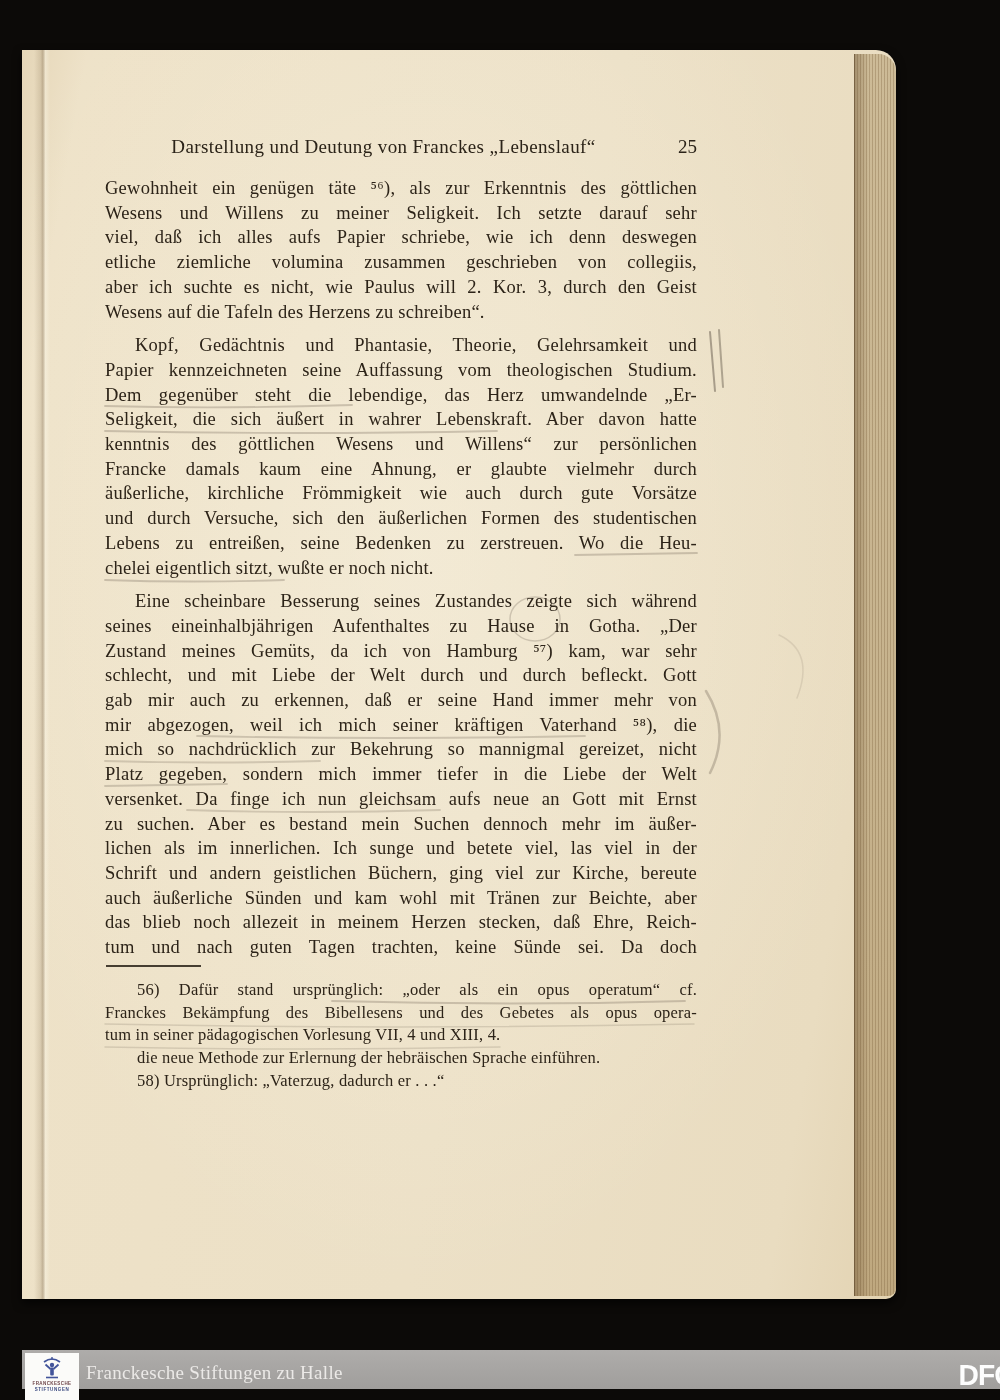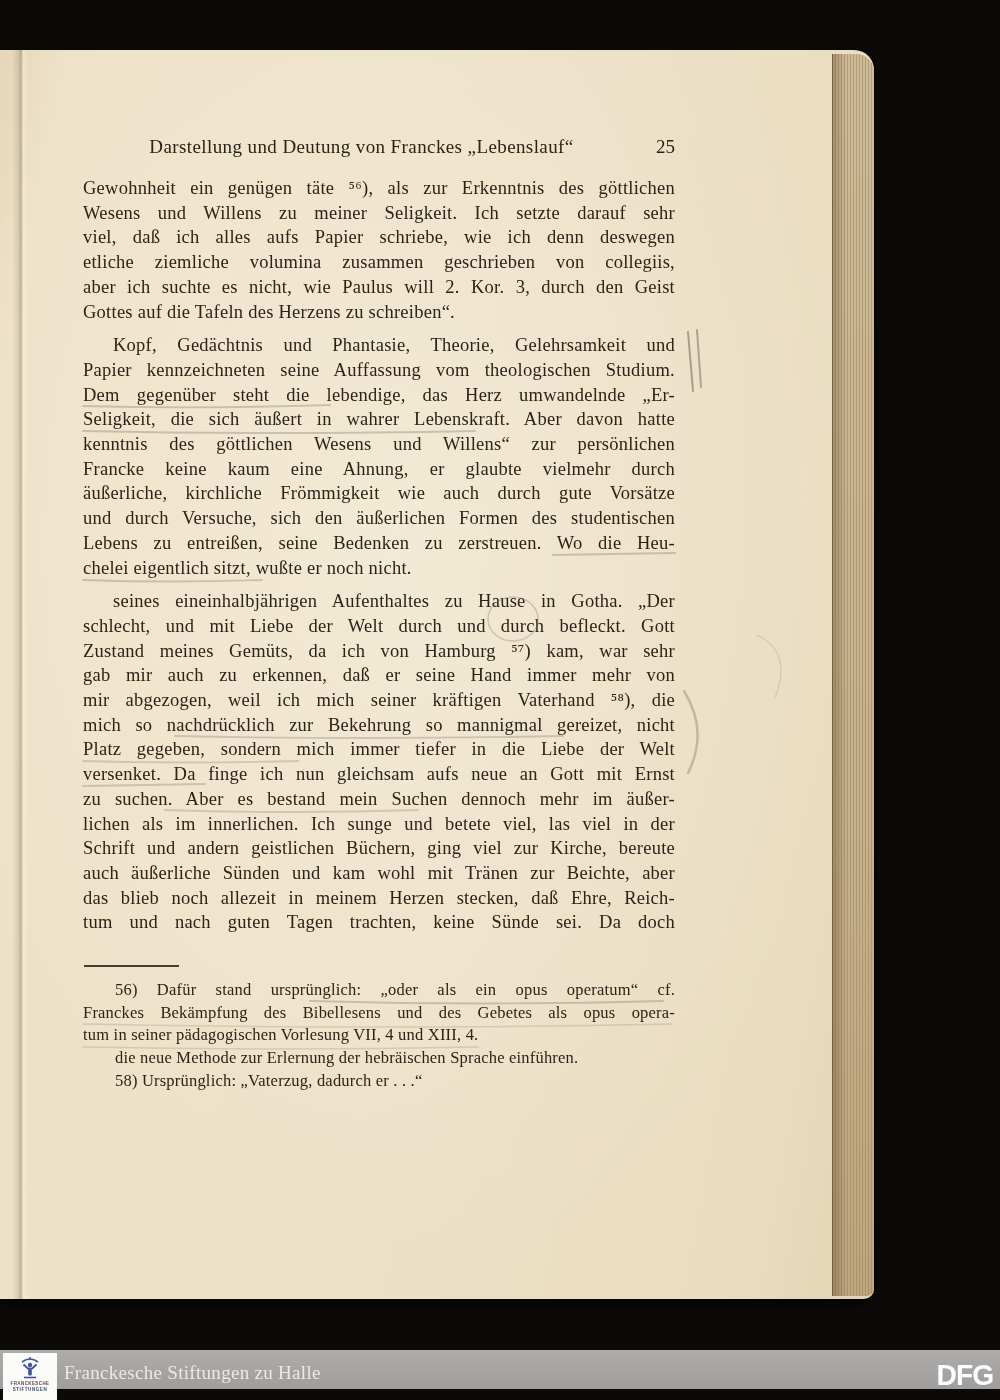--- a/index.html
+++ b/index.html
@@ -1,18 +1,18 @@
 <!DOCTYPE html>
 <html><head>
 <meta charset="utf-8">
 <style>
   html,body{margin:0;padding:0;}
   body{width:1000px;height:1400px;position:relative;background:#0c0a08;overflow:hidden;
        font-family:"Liberation Serif",serif;}
-  .stage{position:absolute;inset:0;}
+  .stage{position:absolute;inset:0;margin-left:22px;}
 
   
   .page{position:absolute;left:0;top:50px;width:874px;height:1249px;
         background:
           radial-gradient(ellipse at 45% 40%, rgba(255,252,240,.35), rgba(0,0,0,0) 70%),
           linear-gradient(100deg,#e5d6b8 0%,#eee2c8 6%,#ece0c6 55%,#e9dcc0 88%,#e2d2b1 100%);
         border-radius:0 20px 10px 0;
         box-shadow:0 4px 10px rgba(0,0,0,.7);}
   .fold{position:absolute;left:12px;top:0;width:16px;height:100%;
         background:linear-gradient(to right,rgba(0,0,0,0) 0,rgba(110,85,50,.16) 40%,
@@ -79,38 +79,39 @@
       <div class="pagenum">25</div>
     </div>
 
     <div class="bodytext">
       <div class="para no-justify-last">
           <div class="tline">Gewohnheit ein genügen täte ⁵⁶), als zur Erkenntnis des göttlichen</div>
           <div class="tline">Wesens und Willens zu meiner Seligkeit. Ich setzte darauf sehr</div>
           <div class="tline">viel, daß ich alles aufs Papier schriebe, wie ich denn deswegen</div>
           <div class="tline">etliche ziemliche volumina zusammen geschrieben von collegiis,</div>
           <div class="tline">aber ich suchte es nicht, wie Paulus will 2. Kor. 3, durch den Geist</div>
-          <div class="tline">Gottes auf die Tafeln des Herzens zu schreiben“.</div>
+          <div class="tline">Wesens auf die Tafeln des Herzens zu schreiben“.</div>
         </div>
       <div class="para indent-first no-justify-last">
           <div class="tline">Kopf, Gedächtnis und Phantasie, Theorie, Gelehrsamkeit und</div>
           <div class="tline">Papier kennzeichneten seine Auffassung vom theologischen Studium.</div>
           <div class="tline">Dem gegenüber steht die lebendige, das Herz umwandelnde „Er-</div>
           <div class="tline">Seligkeit, die sich äußert in wahrer Lebenskraft. Aber davon hatte</div>
           <div class="tline">kenntnis des göttlichen Wesens und Willens“ zur persönlichen</div>
-          <div class="tline">Francke keine kaum eine Ahnung, er glaubte vielmehr durch</div>
+          <div class="tline">Francke damals kaum eine Ahnung, er glaubte vielmehr durch</div>
           <div class="tline">äußerliche, kirchliche Frömmigkeit wie auch durch gute Vorsätze</div>
           <div class="tline">und durch Versuche, sich den äußerlichen Formen des studentischen</div>
           <div class="tline">Lebens zu entreißen, seine Bedenken zu zerstreuen. Wo die Heu-</div>
           <div class="tline">chelei eigentlich sitzt, wußte er noch nicht.</div>
         </div>
       <div class="para indent-first">
+          <div class="tline">Eine scheinbare Besserung seines Zustandes zeigte sich während</div>
           <div class="tline">seines eineinhalbjährigen Aufenthaltes zu Hause in Gotha. „Der</div>
+          <div class="tline">Zustand meines Gemüts, da ich von Hamburg ⁵⁷) kam, war sehr</div>
           <div class="tline">schlecht, und mit Liebe der Welt durch und durch befleckt. Gott</div>
-          <div class="tline">Zustand meines Gemüts, da ich von Hamburg ⁵⁷) kam, war sehr</div>
           <div class="tline">gab mir auch zu erkennen, daß er seine Hand immer mehr von</div>
           <div class="tline">mir abgezogen, weil ich mich seiner kräftigen Vaterhand ⁵⁸), die</div>
           <div class="tline">mich so nachdrücklich zur Bekehrung so mannigmal gereizet, nicht</div>
           <div class="tline">Platz gegeben, sondern mich immer tiefer in die Liebe der Welt</div>
           <div class="tline">versenket. Da finge ich nun gleichsam aufs neue an Gott mit Ernst</div>
           <div class="tline">zu suchen. Aber es bestand mein Suchen dennoch mehr im äußer-</div>
           <div class="tline">lichen als im innerlichen. Ich sunge und betete viel, las viel in der</div>
           <div class="tline">Schrift und andern geistlichen Büchern, ging viel zur Kirche, bereute</div>
           <div class="tline">auch äußerliche Sünden und kam wohl mit Tränen zur Beichte, aber</div>
           <div class="tline">das blieb noch allezeit in meinem Herzen stecken, daß Ehre, Reich-</div>

